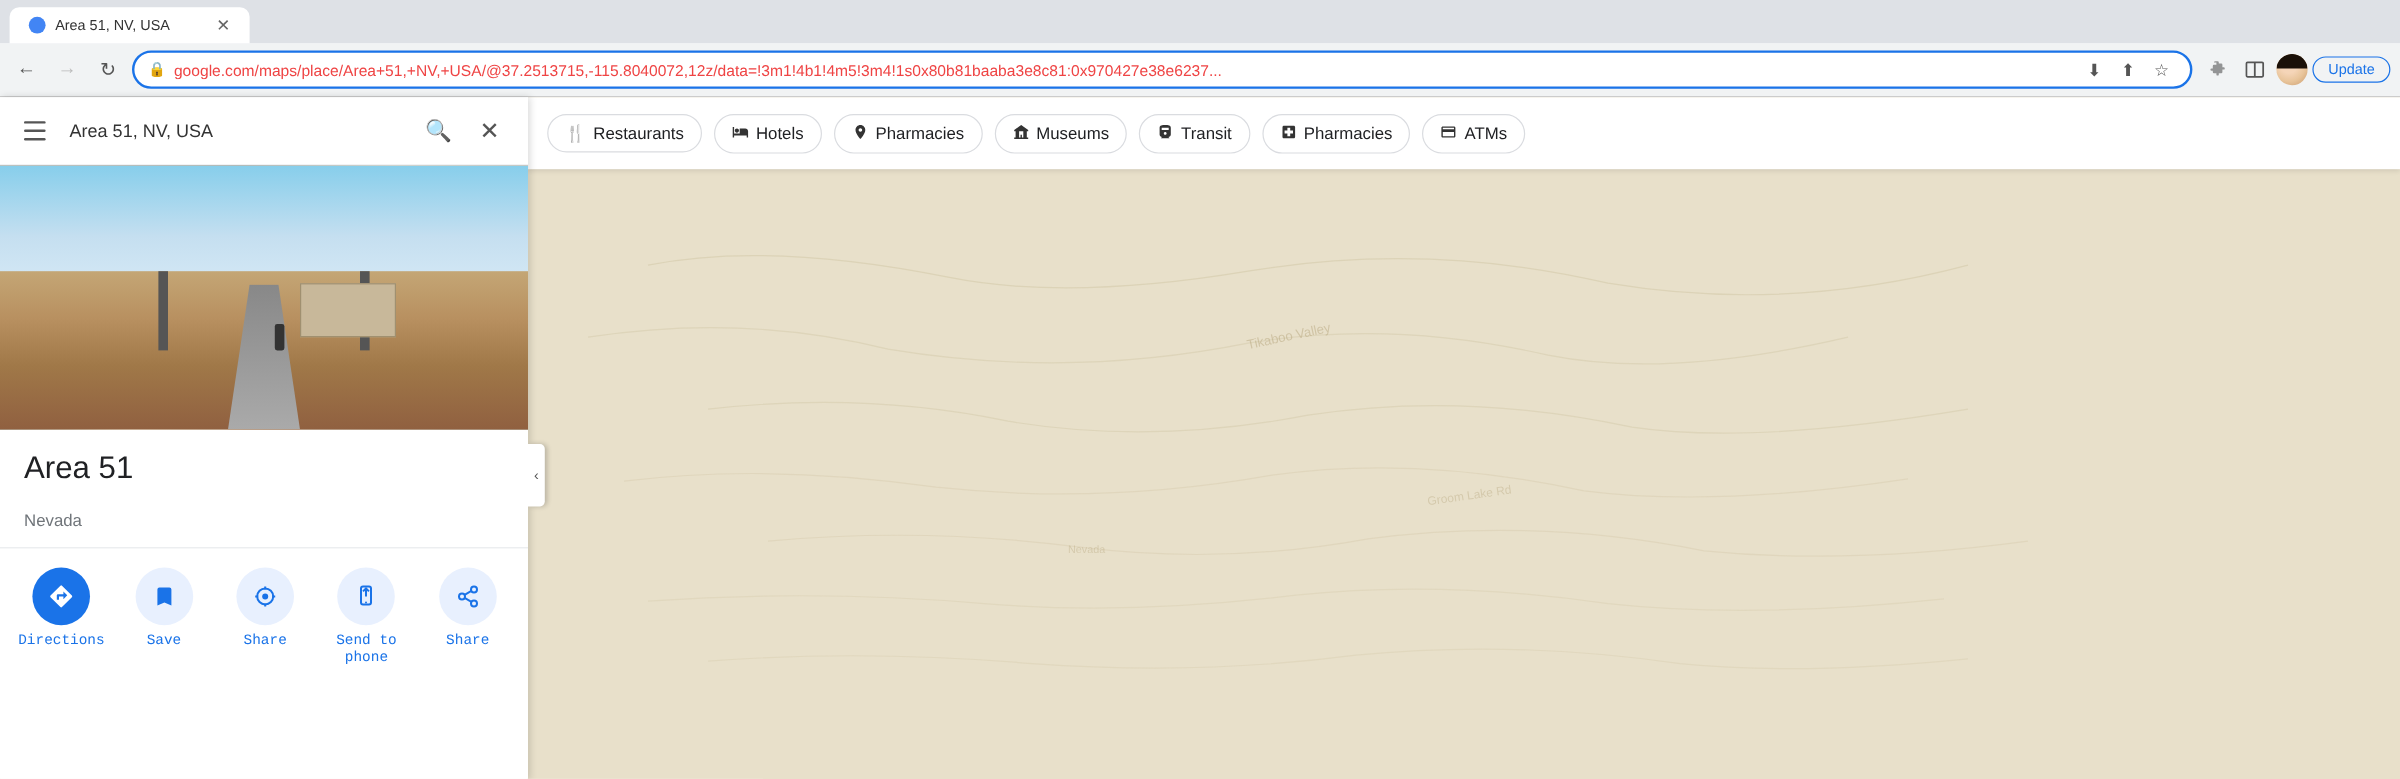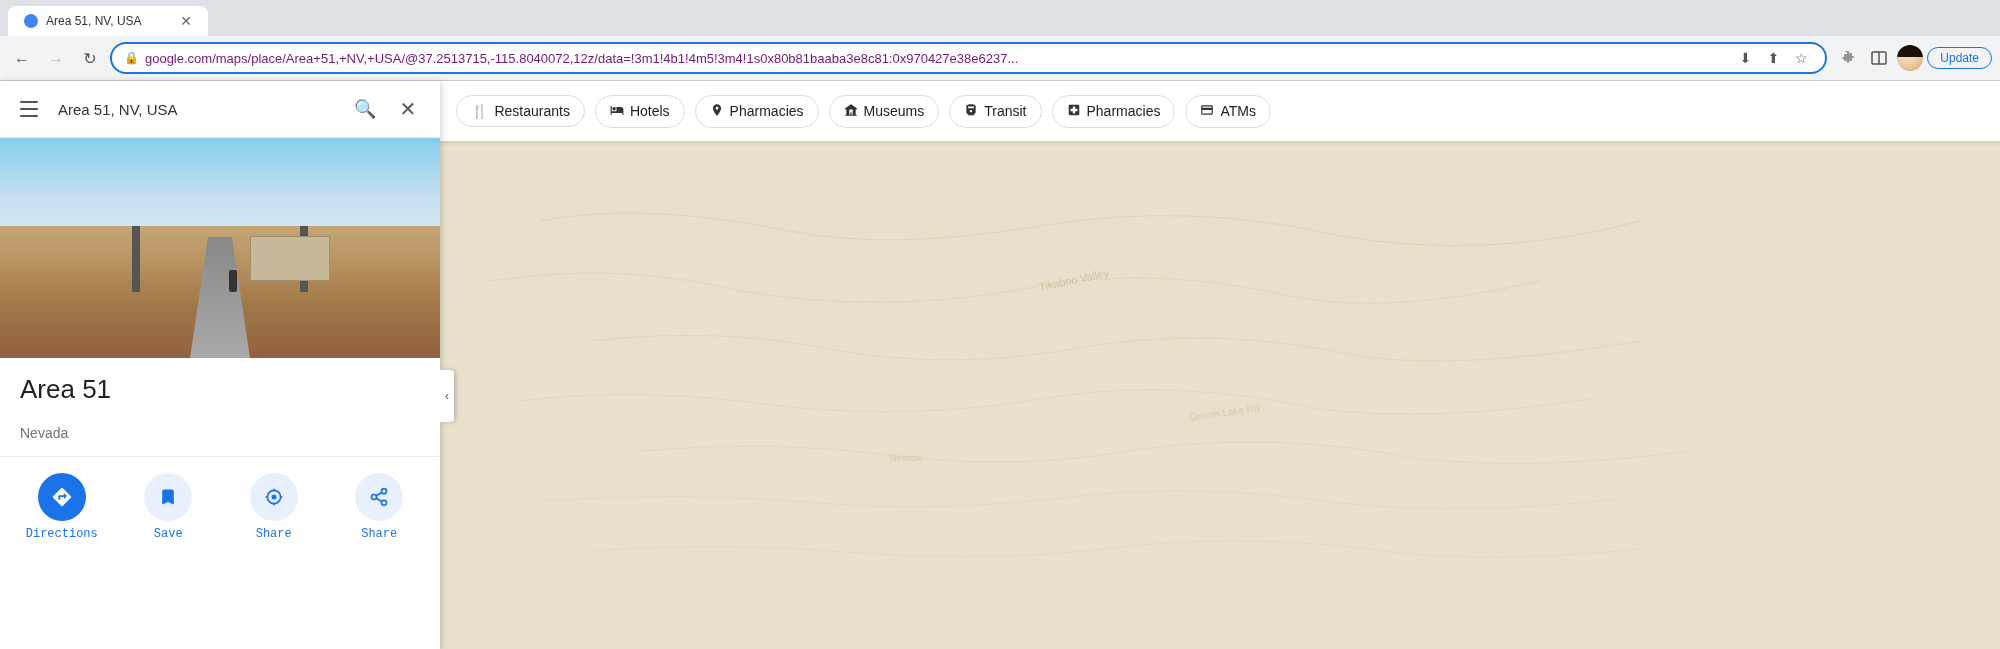--- a/index.html
+++ b/index.html
@@ -82,21 +82,21 @@
     }
     .address-bar-lock {
       font-size: 12px;
       color: #555;
     }
     .address-bar-input {
       flex: 1;
       border: none;
       outline: none;
       font-size: 13px;
-      color: #701a75;
+      color: #ef4444;
       background: transparent;
       white-space: nowrap;
       overflow: hidden;
       text-overflow: ellipsis;
     }
     .address-bar-icons {
       display: flex;
       align-items: center;
       gap: 4px;
     }
@@ -565,20 +565,31 @@
             <circle cx="12" cy="12" r="8" fill="none" stroke="#1a73e8" stroke-width="2"></circle>
             <line x1="12" y1="2" x2="12" y2="5" stroke="#1a73e8" stroke-width="2"></line>
             <line x1="12" y1="19" x2="12" y2="22" stroke="#1a73e8" stroke-width="2"></line>
             <line x1="2" y1="12" x2="5" y2="12" stroke="#1a73e8" stroke-width="2"></line>
             <line x1="19" y1="12" x2="22" y2="12" stroke="#1a73e8" stroke-width="2"></line>
           </svg>
         </div>
         <span class="action-label">Share</span>
       </div>
 
+      <div class="action-item">
+        <div class="action-circle outlined">
+          <svg width="20" height="20" viewBox="0 0 24 24" fill="#1a73e8">
+            <rect x="7" y="2" width="10" height="18" rx="2" ry="2" fill="none" stroke="#1a73e8" stroke-width="2"></rect>
+            <line x1="12" y1="18" x2="12" y2="18" stroke="#1a73e8" stroke-width="2" stroke-linecap="round"></line>
+            <path d="M9 7 L12 4 L15 7" fill="none" stroke="#1a73e8" stroke-width="2"></path>
+            <line x1="12" y1="4" x2="12" y2="12" stroke="#1a73e8" stroke-width="2"></line>
+          </svg>
+        </div>
+        <span class="action-label" style="max-width:60px">Send to phone</span>
+      </div>
 
       <div class="action-item">
         <div class="action-circle outlined">
           <svg width="20" height="20" viewBox="0 0 24 24" fill="#1a73e8">
             <circle cx="18" cy="5" r="3" fill="none" stroke="#1a73e8" stroke-width="2"></circle>
             <circle cx="6" cy="12" r="3" fill="none" stroke="#1a73e8" stroke-width="2"></circle>
             <circle cx="18" cy="19" r="3" fill="none" stroke="#1a73e8" stroke-width="2"></circle>
             <line x1="8.59" y1="13.51" x2="15.42" y2="17.49" stroke="#1a73e8" stroke-width="2"></line>
             <line x1="15.41" y1="6.51" x2="8.59" y2="10.49" stroke="#1a73e8" stroke-width="2"></line>
           </svg>

